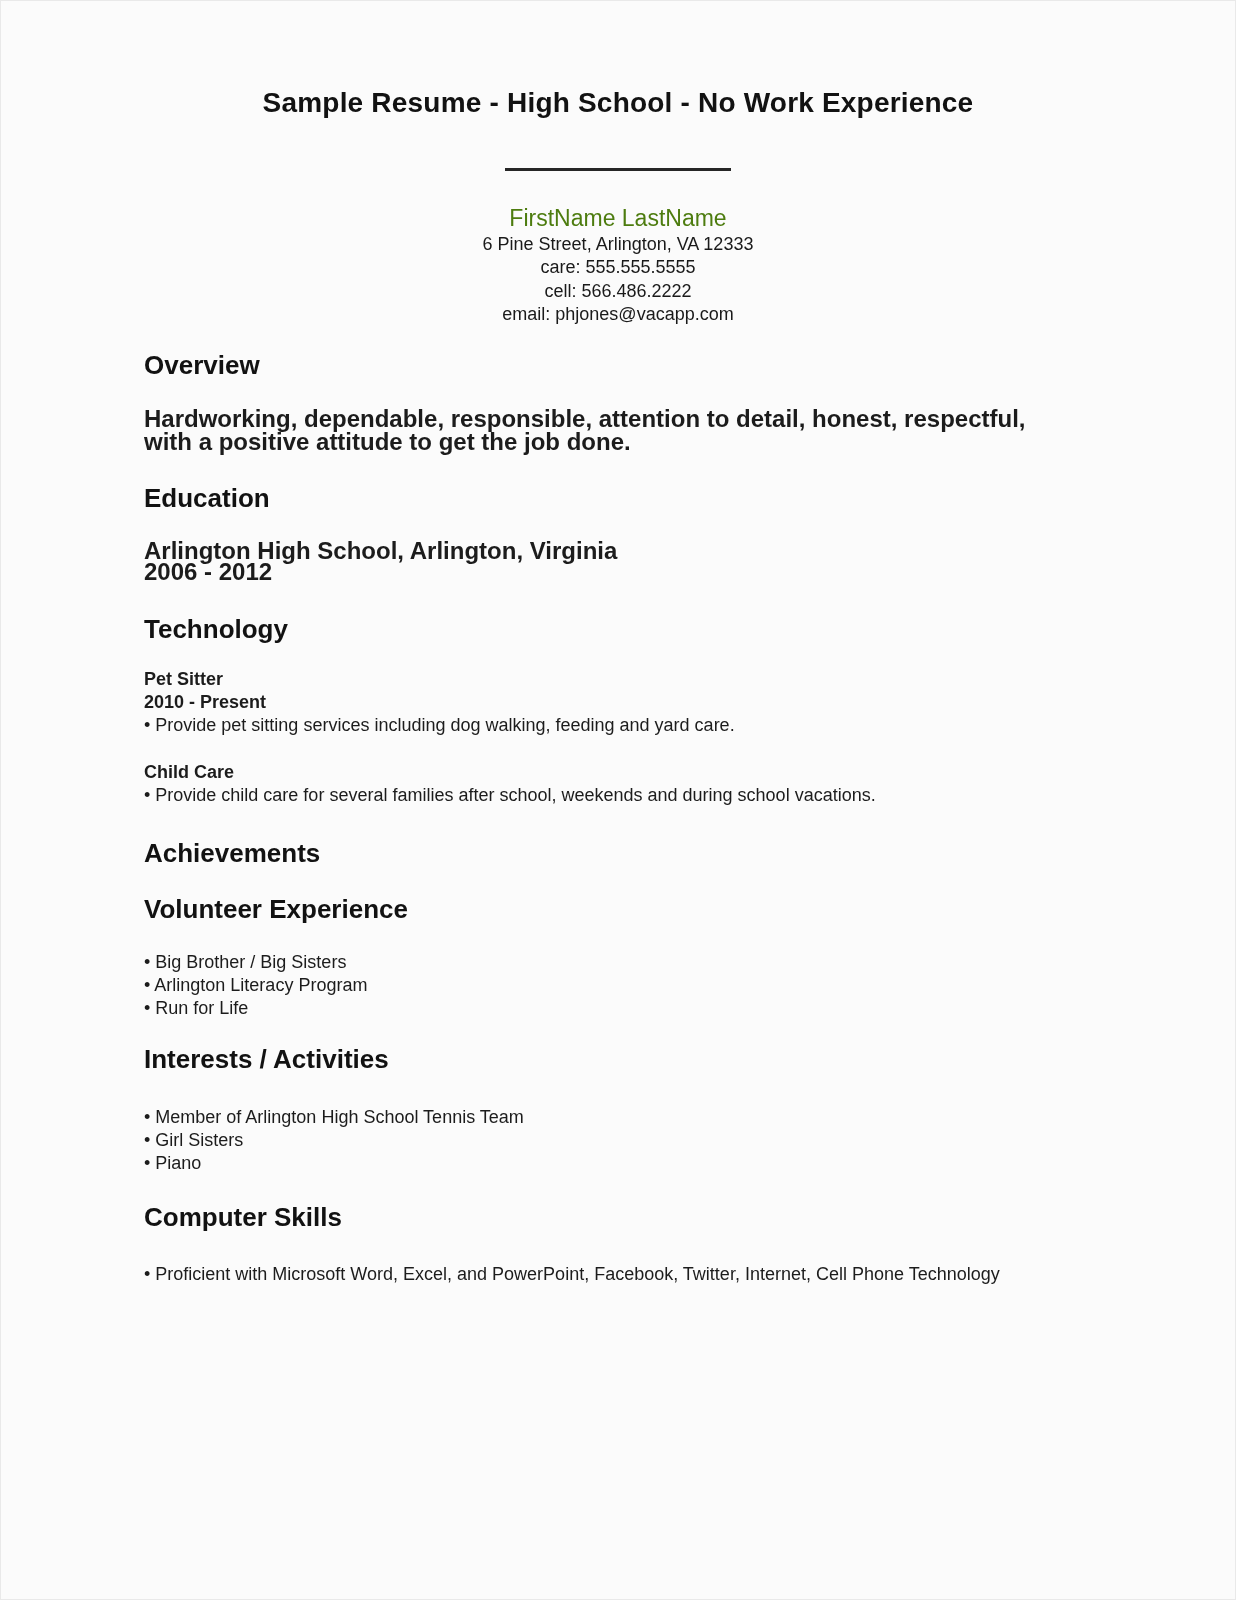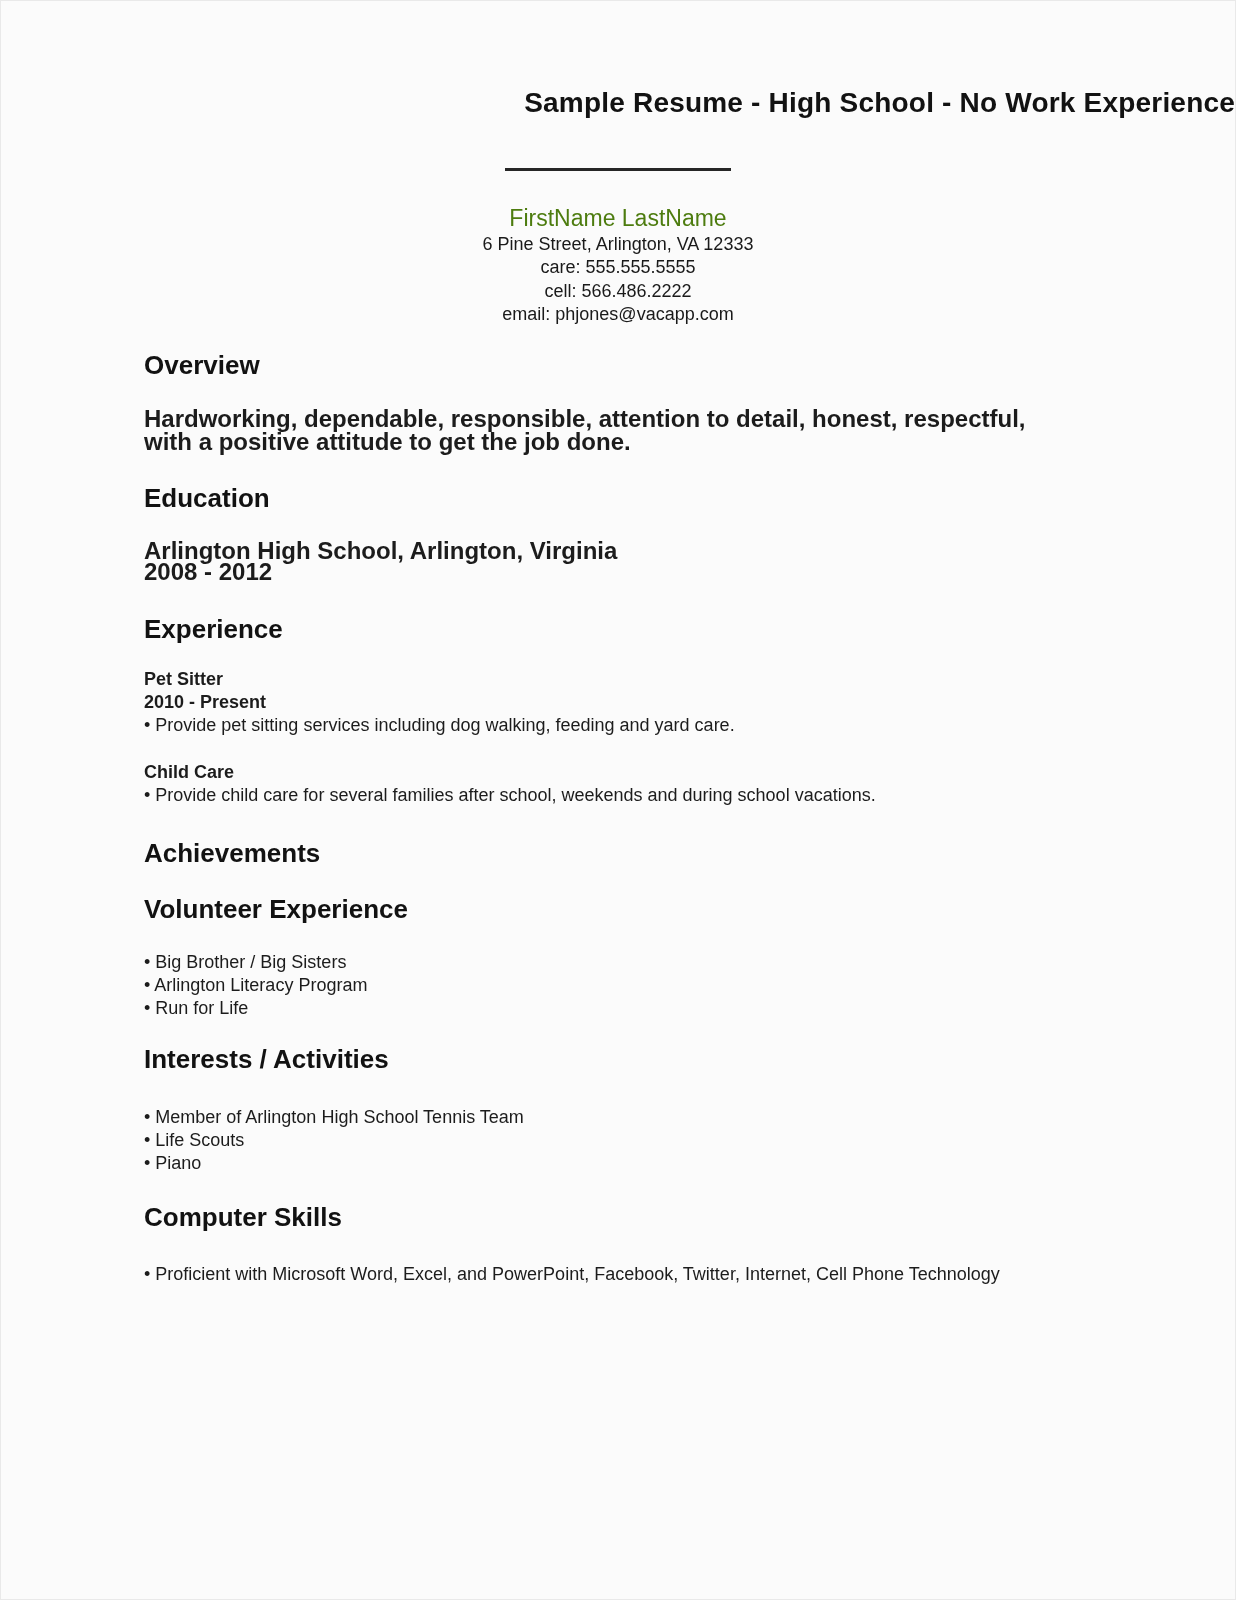--- a/index.html
+++ b/index.html
@@ -19,21 +19,21 @@
     width: 1236px;
     height: 1600px;
     background: #fbfbfb;
     border: 1px solid #e9e9e9;
     padding-top: 85px;
     overflow: hidden;
   }
 
   
   .doc-title {
-    text-align: right;
+    text-align: center;
     font-size: 28px;
     font-weight: bold;
     line-height: 34px;
     color: #121212;
     letter-spacing: 0.2px;
   }
 
   .title-divider {
     width: 226px;
     height: 3px;
@@ -135,26 +135,26 @@
 
     <div>
       <div class="section-heading mt-overview-h">Overview</div>
       <div class="bold-para mt-overview-p">Hardworking, dependable, responsible, attention to detail, honest, respectful, with a positive attitude to get the job done.</div>
     </div>
 
     <div>
       <div class="section-heading mt-education-h">Education</div>
       <div class="edu-block">
         <div class="edu-line">Arlington High School, Arlington, Virginia</div>
-        <div class="edu-line">2008 - 2012</div>
+        <div class="edu-line">2006 - 2012</div>
       </div>
     </div>
 
     <div>
-      <div class="section-heading mt-experience-h">Experience</div>
+      <div class="section-heading mt-experience-h">Technology</div>
 
       <div class="job-block">
         <div class="job-title">Pet Sitter</div>
         <div class="job-dates">2010 - Present</div>
         <div class="job-bullet">• Provide pet sitting services including dog walking, feeding and yard care.</div>
       </div>
 
       <div class="job-block">
         <div class="job-title">Child Care</div>
         <div class="job-bullet">• Provide child care for several families after school, weekends and during school vacations.</div>
@@ -171,21 +171,21 @@
         <div class="plain-line">• Big Brother / Big Sisters</div>
         <div class="plain-line">• Arlington Literacy Program</div>
         <div class="plain-line">• Run for Life</div>
       </div>
     </div>
 
     <div>
       <div class="section-heading mt-interests-h">Interests / Activities</div>
       <div class="mt-interests-list">
         <div class="plain-line">• Member of Arlington High School Tennis Team</div>
-        <div class="plain-line">• Life Scouts</div>
+        <div class="plain-line">• Girl Sisters</div>
         <div class="plain-line">• Piano</div>
       </div>
     </div>
 
     <div>
       <div class="section-heading mt-computer-h">Computer Skills</div>
       <div class="plain-line mt-computer-p">• Proficient with Microsoft Word, Excel, and PowerPoint, Facebook, Twitter, Internet, Cell Phone Technology</div>
     </div>
 
   </div>

